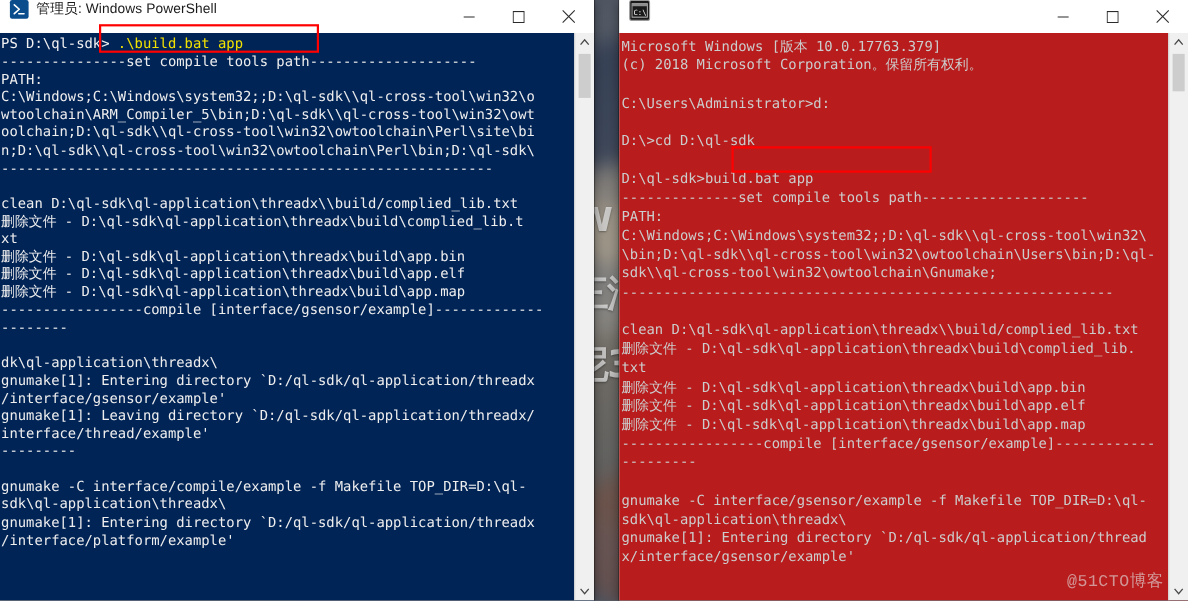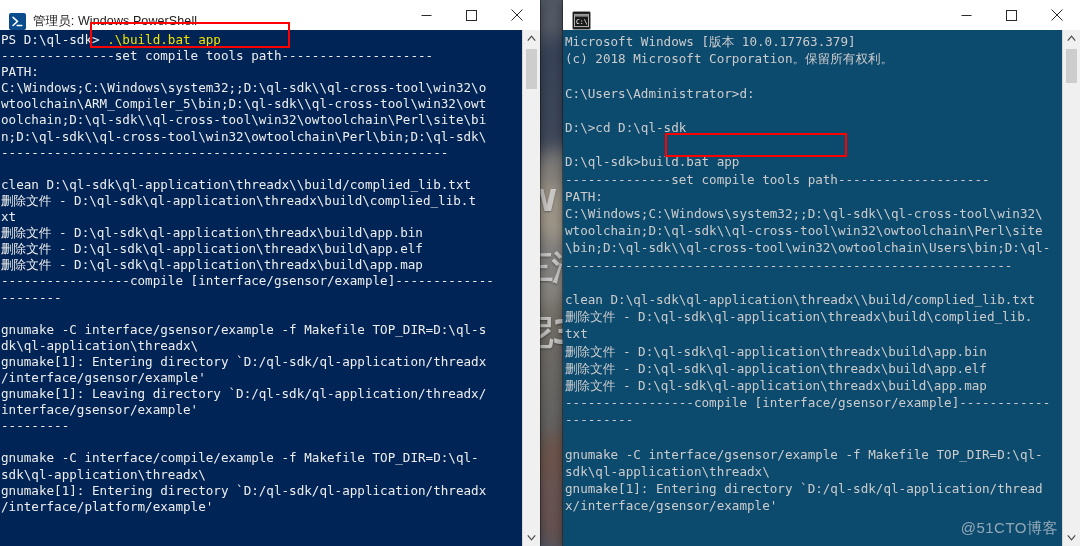--- a/index.html
+++ b/index.html
@@ -48,21 +48,21 @@
   
   .window {
     position: absolute;
     background: #ffffff;
     box-shadow: 0 0 0 1px rgba(0,0,0,.35), 0 2px 10px rgba(0,0,0,.45);
   }
   .titlebar {
     height: 30px;
     background: #ffffff;
     display: flex;
-    align-items: flex-end;
+    align-items: flex-start;
     user-select: none;
   }
   .title-icon {
     width: 17px; height: 17px;
     margin: 0 7px 0 9px;
     flex: 0 0 auto;
     border-radius: 2px;
     display: flex; align-items: center; justify-content: center;
     font-family: "DejaVu Sans Mono", monospace;
     font-size: 8px;
@@ -106,21 +106,21 @@
   }
   .console-text .line { display: block; }
 
   
   .ps-console { background: #012456; }
   .ps-console .console-text { color: #eeeeee; font-size: 12.6px; line-height: 16.1px; padding: 2px 0 0 1px; }
   .ps-prompt { color: #f2f2f2; }
   .ps-cmd    { color: #f3e200; }
 
   
-  .cmd-console { background: #0c4a6e; }
+  .cmd-console { background: #b91c1c; }
   .cmd-console .console-text { color: #cccccc; font-size: 12.6px; line-height: 17.2px; padding: 3px 0 0 2px; }
 
   
   .sbar {
     width: 17px;
     flex: 0 0 17px;
     background: #f0f0f0;
     border-left: 1px solid #d8d8d8;
     position: relative;
     display: flex;
@@ -149,21 +149,21 @@
     pointer-events: none;
     box-sizing: border-box;
   }
 
   
   .watermark {
     position: absolute;
     right: 22px;
     bottom: 8px;
     color: rgba(225,225,225,.62);
-    font-family: Liberation Sans, sans-serif;
+    font-family: Liberation Mono, monospace;
     font-size: 15px;
     letter-spacing: .5px;
     pointer-events: none;
     white-space: nowrap;
   }
 </style>
 </head>
 <body>
 
 <div id="root">
@@ -221,26 +221,25 @@
 </span><span class="line"><span></span>
 </span><span class="line"><span>clean D:\ql-sdk\ql-application\threadx\\build/complied_lib.txt</span>
 </span><span class="line"><span>删除文件 - D:\ql-sdk\ql-application\threadx\build\complied_lib.t</span>
 </span><span class="line"><span>xt</span>
 </span><span class="line"><span>删除文件 - D:\ql-sdk\ql-application\threadx\build\app.bin</span>
 </span><span class="line"><span>删除文件 - D:\ql-sdk\ql-application\threadx\build\app.elf</span>
 </span><span class="line"><span>删除文件 - D:\ql-sdk\ql-application\threadx\build\app.map</span>
 </span><span class="line"><span>-----------------compile [interface/gsensor/example]-------------</span>
 </span><span class="line"><span>--------</span>
 </span><span class="line"><span></span>
-</span><span class="line"><span>gnumake -C interface/gsensor/example -f Makefile TOP_DIR=D:\ql-s</span>
 </span><span class="line"><span>dk\ql-application\threadx\</span>
 </span><span class="line"><span>gnumake[1]: Entering directory `D:/ql-sdk/ql-application/threadx</span>
 </span><span class="line"><span>/interface/gsensor/example'</span>
 </span><span class="line"><span>gnumake[1]: Leaving directory `D:/ql-sdk/ql-application/threadx/</span>
-</span><span class="line"><span>interface/gsensor/example'</span>
+</span><span class="line"><span>interface/thread/example'</span>
 </span><span class="line"><span>---------</span>
 </span><span class="line"><span></span>
 </span><span class="line"><span>gnumake -C interface/compile/example -f Makefile TOP_DIR=D:\ql-</span>
 </span><span class="line"><span>sdk\ql-application\threadx\</span>
 </span><span class="line"><span>gnumake[1]: Entering directory `D:/ql-sdk/ql-application/threadx</span>
 </span><span class="line"><span>/interface/platform/example'</span>
 </span></div>
 
       <div class="sbar">
         <div class="sbar-arrow top">
@@ -295,22 +294,22 @@
 </span><span class="line"><span>(c) 2018 Microsoft Corporation。保留所有权利。</span>
 </span><span class="line"><span></span>
 </span><span class="line"><span>C:\Users\Administrator&gt;d:</span>
 </span><span class="line"><span></span>
 </span><span class="line"><span>D:\&gt;cd D:\ql-sdk</span>
 </span><span class="line"><span></span>
 </span><span class="line"><span>D:\ql-sdk&gt;</span><span>build.bat app</span>
 </span><span class="line"><span>--------------set compile tools path--------------------</span>
 </span><span class="line"><span>PATH:</span>
 </span><span class="line"><span>C:\Windows;C:\Windows\system32;;D:\ql-sdk\\ql-cross-tool\win32\</span>
-</span><span class="line"><span>wtoolchain;D:\ql-sdk\\ql-cross-tool\win32\owtoolchain\Perl\site</span>
 </span><span class="line"><span>\bin;D:\ql-sdk\\ql-cross-tool\win32\owtoolchain\Users\bin;D:\ql-</span>
+</span><span class="line"><span>sdk\\ql-cross-tool\win32\owtoolchain\Gnumake;</span>
 </span><span class="line"><span>-----------------------------------------------------------</span>
 </span><span class="line"><span></span>
 </span><span class="line"><span>clean D:\ql-sdk\ql-application\threadx\\build/complied_lib.txt</span>
 </span><span class="line"><span>删除文件 - D:\ql-sdk\ql-application\threadx\build\complied_lib.</span>
 </span><span class="line"><span>txt</span>
 </span><span class="line"><span>删除文件 - D:\ql-sdk\ql-application\threadx\build\app.bin</span>
 </span><span class="line"><span>删除文件 - D:\ql-sdk\ql-application\threadx\build\app.elf</span>
 </span><span class="line"><span>删除文件 - D:\ql-sdk\ql-application\threadx\build\app.map</span>
 </span><span class="line"><span>-----------------compile [interface/gsensor/example]------------</span>
 </span><span class="line"><span>---------</span>

